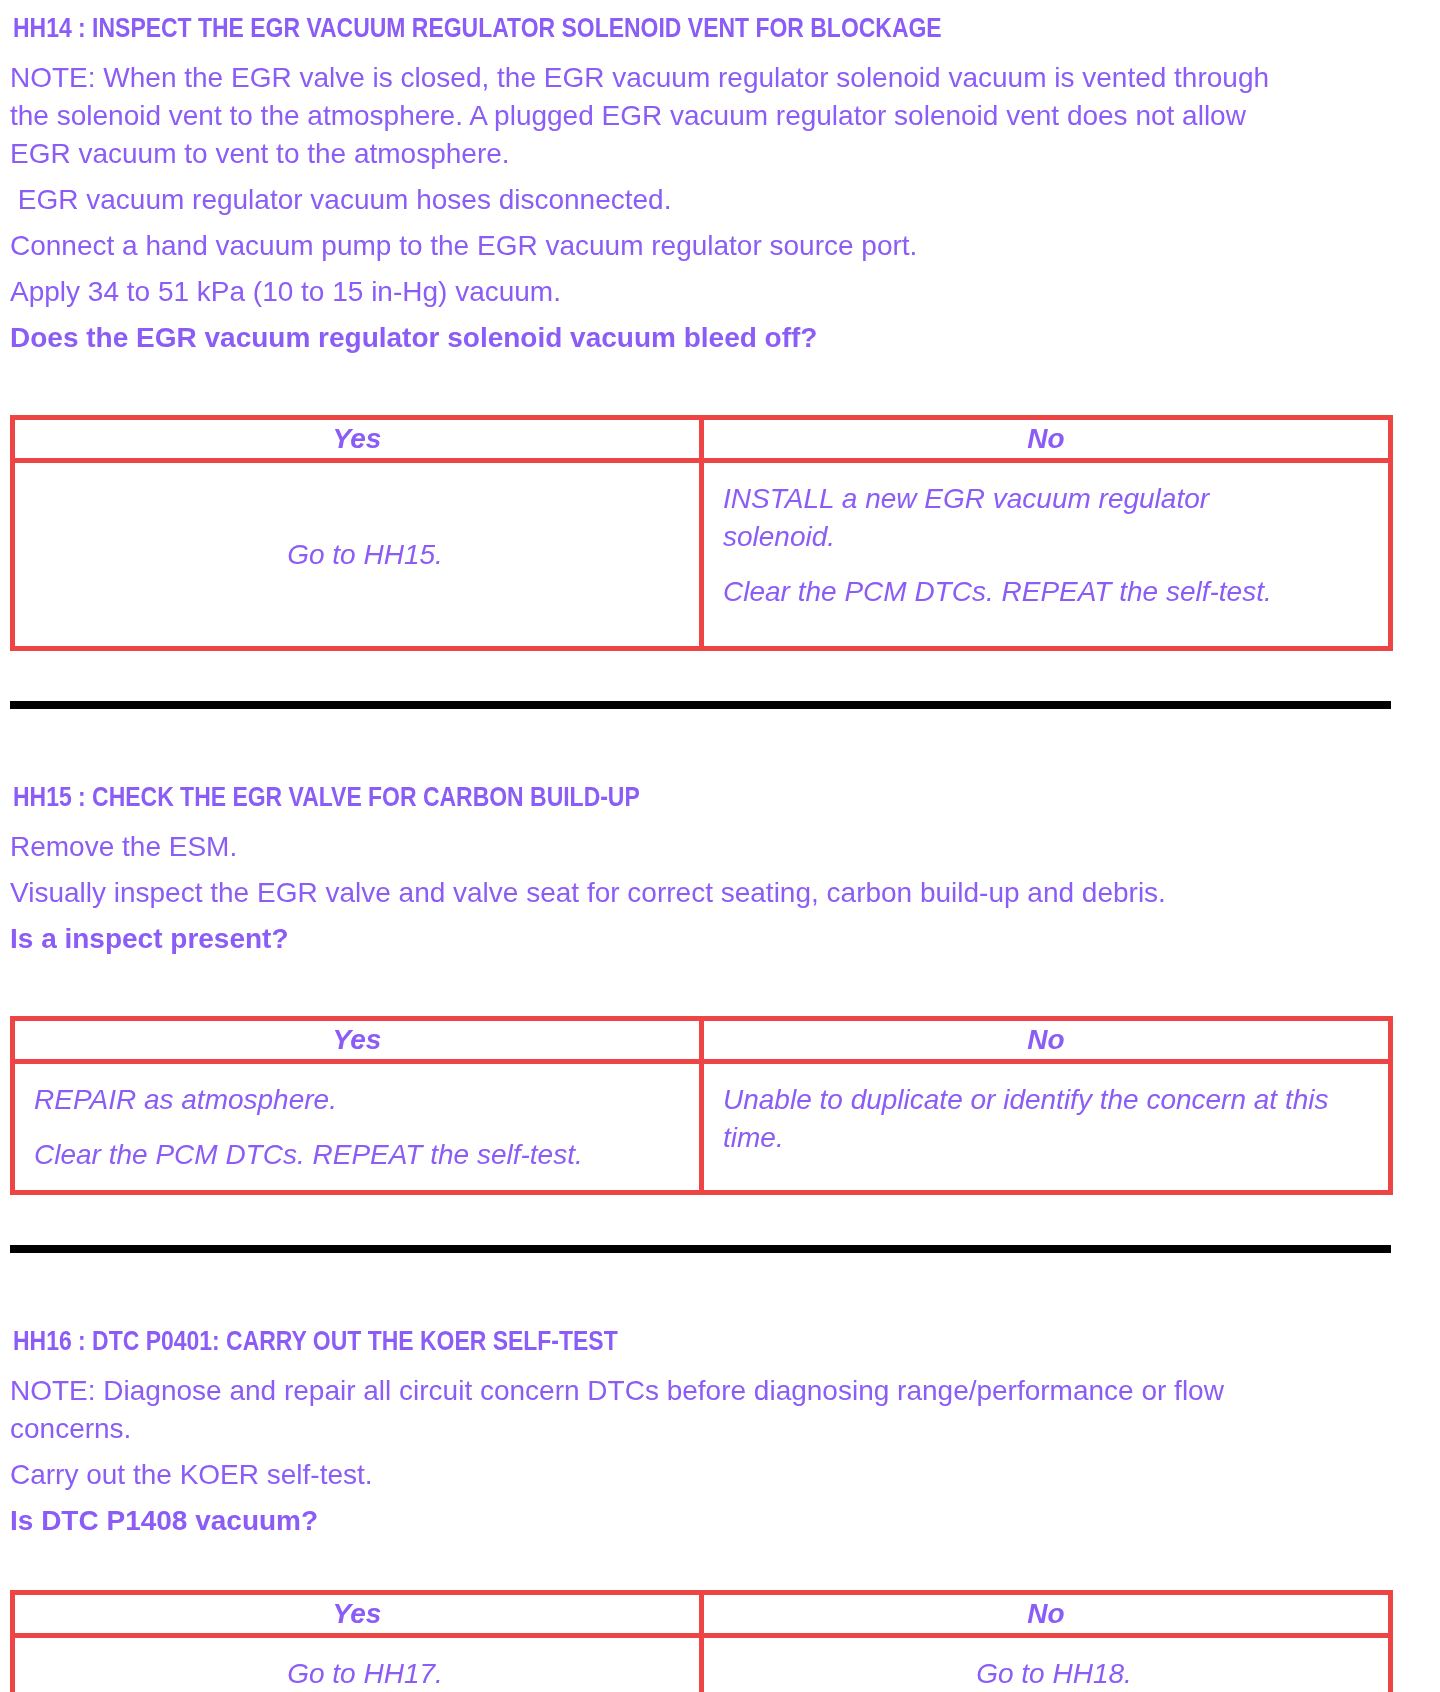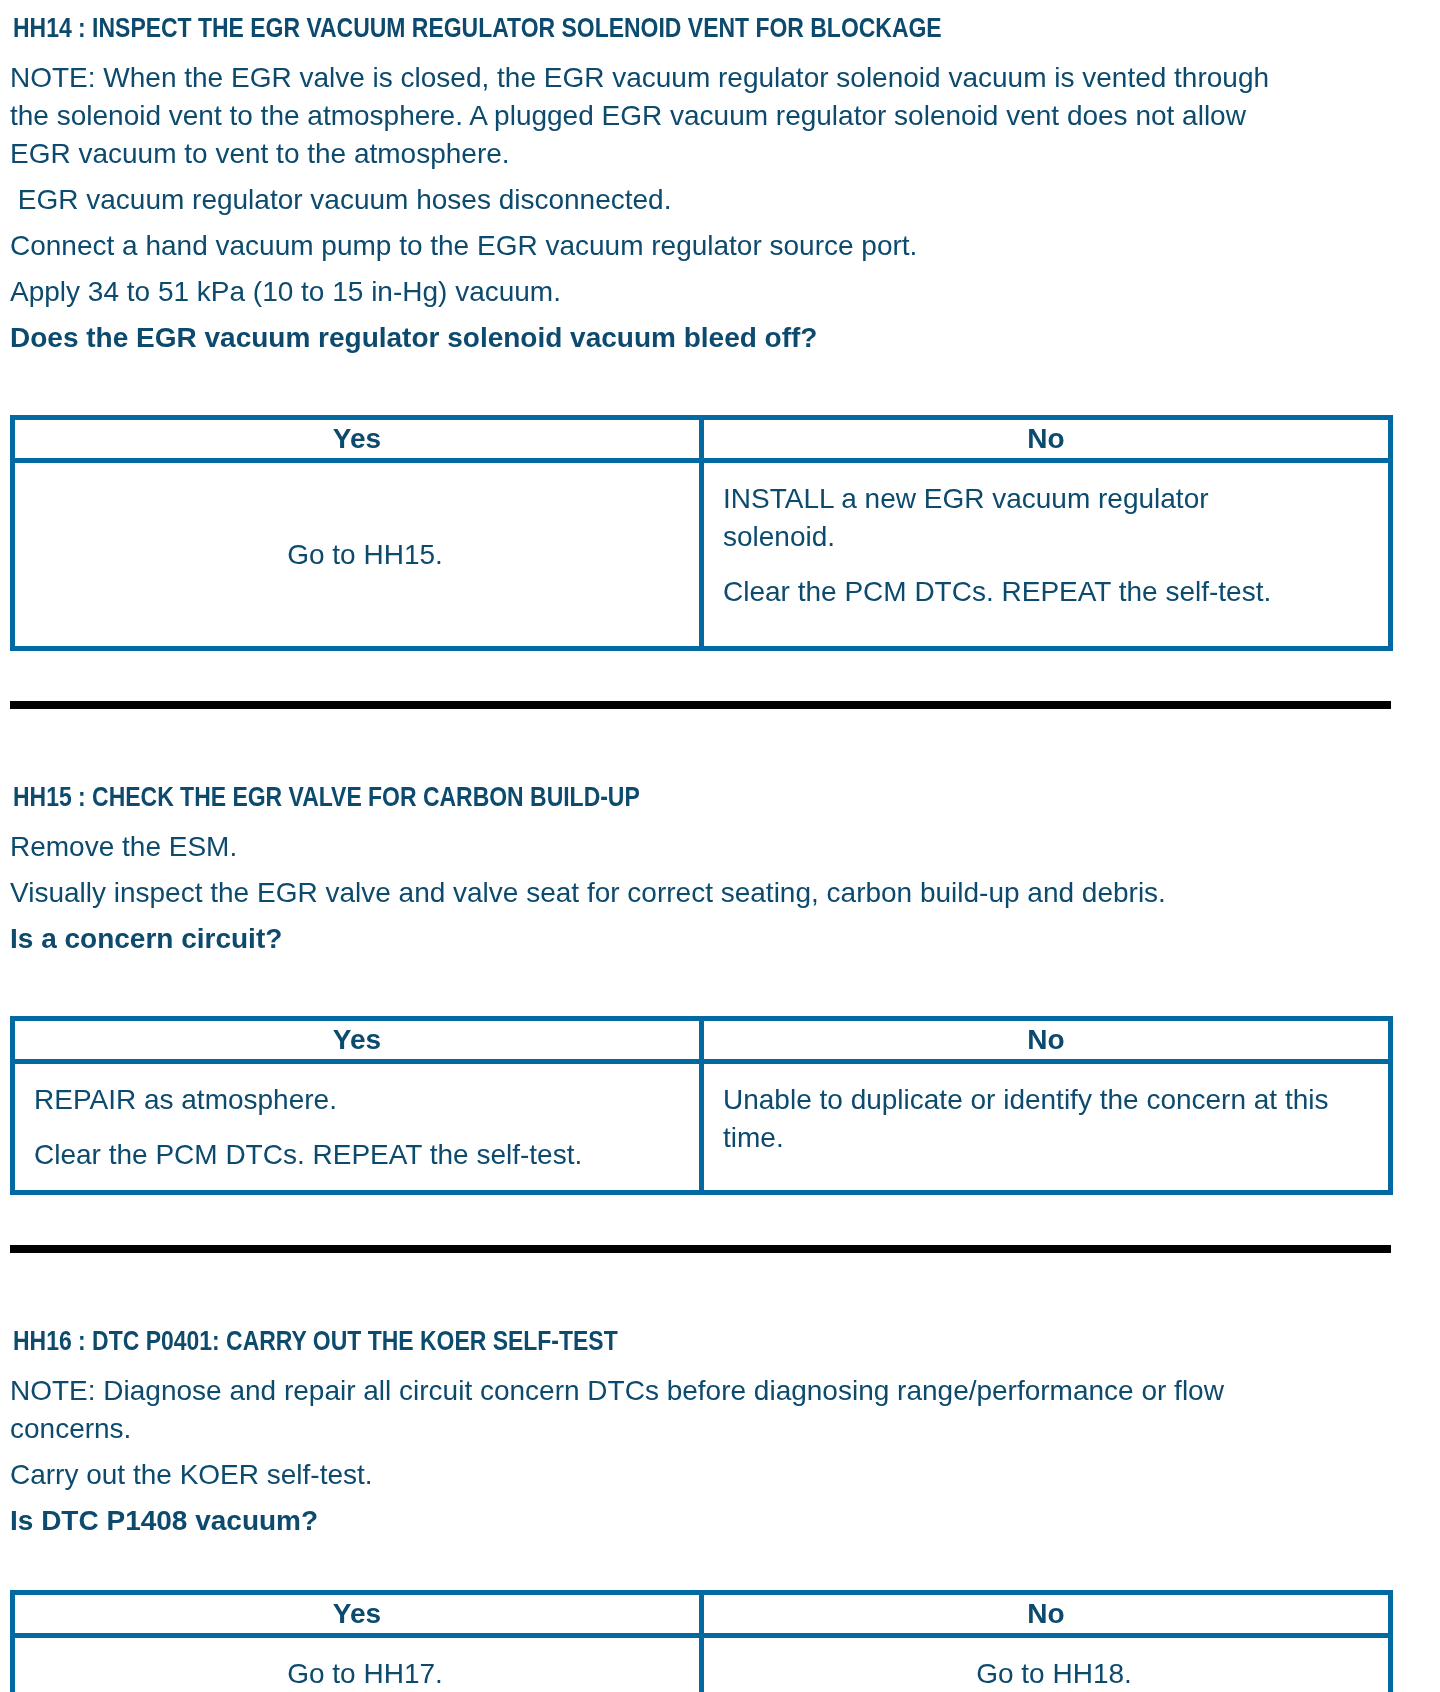--- a/index.html
+++ b/index.html
@@ -9,21 +9,21 @@
     height: 1692px;
     background: #ffffff;
     overflow: hidden;
   }
   .page {
     box-sizing: border-box;
     width: 1440px;
     height: 1692px;
     padding: 12px 48px 0 10px;
     font-family: "Liberation Sans", "DejaVu Sans", sans-serif;
-    color: #0c4a6e;
+    color: #8b5cf6;
     background: #ffffff;
   }
   
   .sec-heading {
     margin: 0;
     font-size: 28px;
     font-weight: bold;
     line-height: 32px;
     white-space: nowrap;
     padding-left: 3px;
@@ -50,26 +50,27 @@
   
   table.decision {
     border-collapse: collapse;
     table-layout: fixed;
     width: 1368px;
     margin-top: 58px;
   }
   table.decision.t3 { margin-top: 50px; }
   table.decision th,
   table.decision td {
-    border: 5px solid #0369a1;
+    border: 5px solid #ef4444;
     padding: 0;
     font-size: 28px;
     line-height: 38px;
     width: 684px;
     overflow: hidden;
+    font-style: italic;
   }
   table.decision th {
     font-weight: bold;
     text-align: center;
     height: 34px;
   }
   .t1 td { height: 183px; }
   .t2 td { height: 75px; }
   .t3 td { height: 33px; }
 
@@ -123,21 +124,21 @@
 
     <div class="divider"></div>
   </section>
 
   <section class="later">
     <h2 class="sec-heading">
       <span class="condensed">HH15 : CHECK THE EGR VALVE FOR CARBON BUILD-UP</span>
     </h2>
     <p class="par first">Remove the ESM.</p>
     <p class="par">Visually inspect the EGR valve and valve seat for correct seating, carbon build-up and debris.</p>
-    <p class="par q">Is a concern circuit?</p>
+    <p class="par q">Is a inspect present?</p>
 
     <table class="decision t2">
       <tbody>
           <tr>
         <th>Yes</th>
         <th>No</th>
       </tr>
       <tr>
         <td class="top-left">
           <p>REPAIR as atmosphere.</p>

